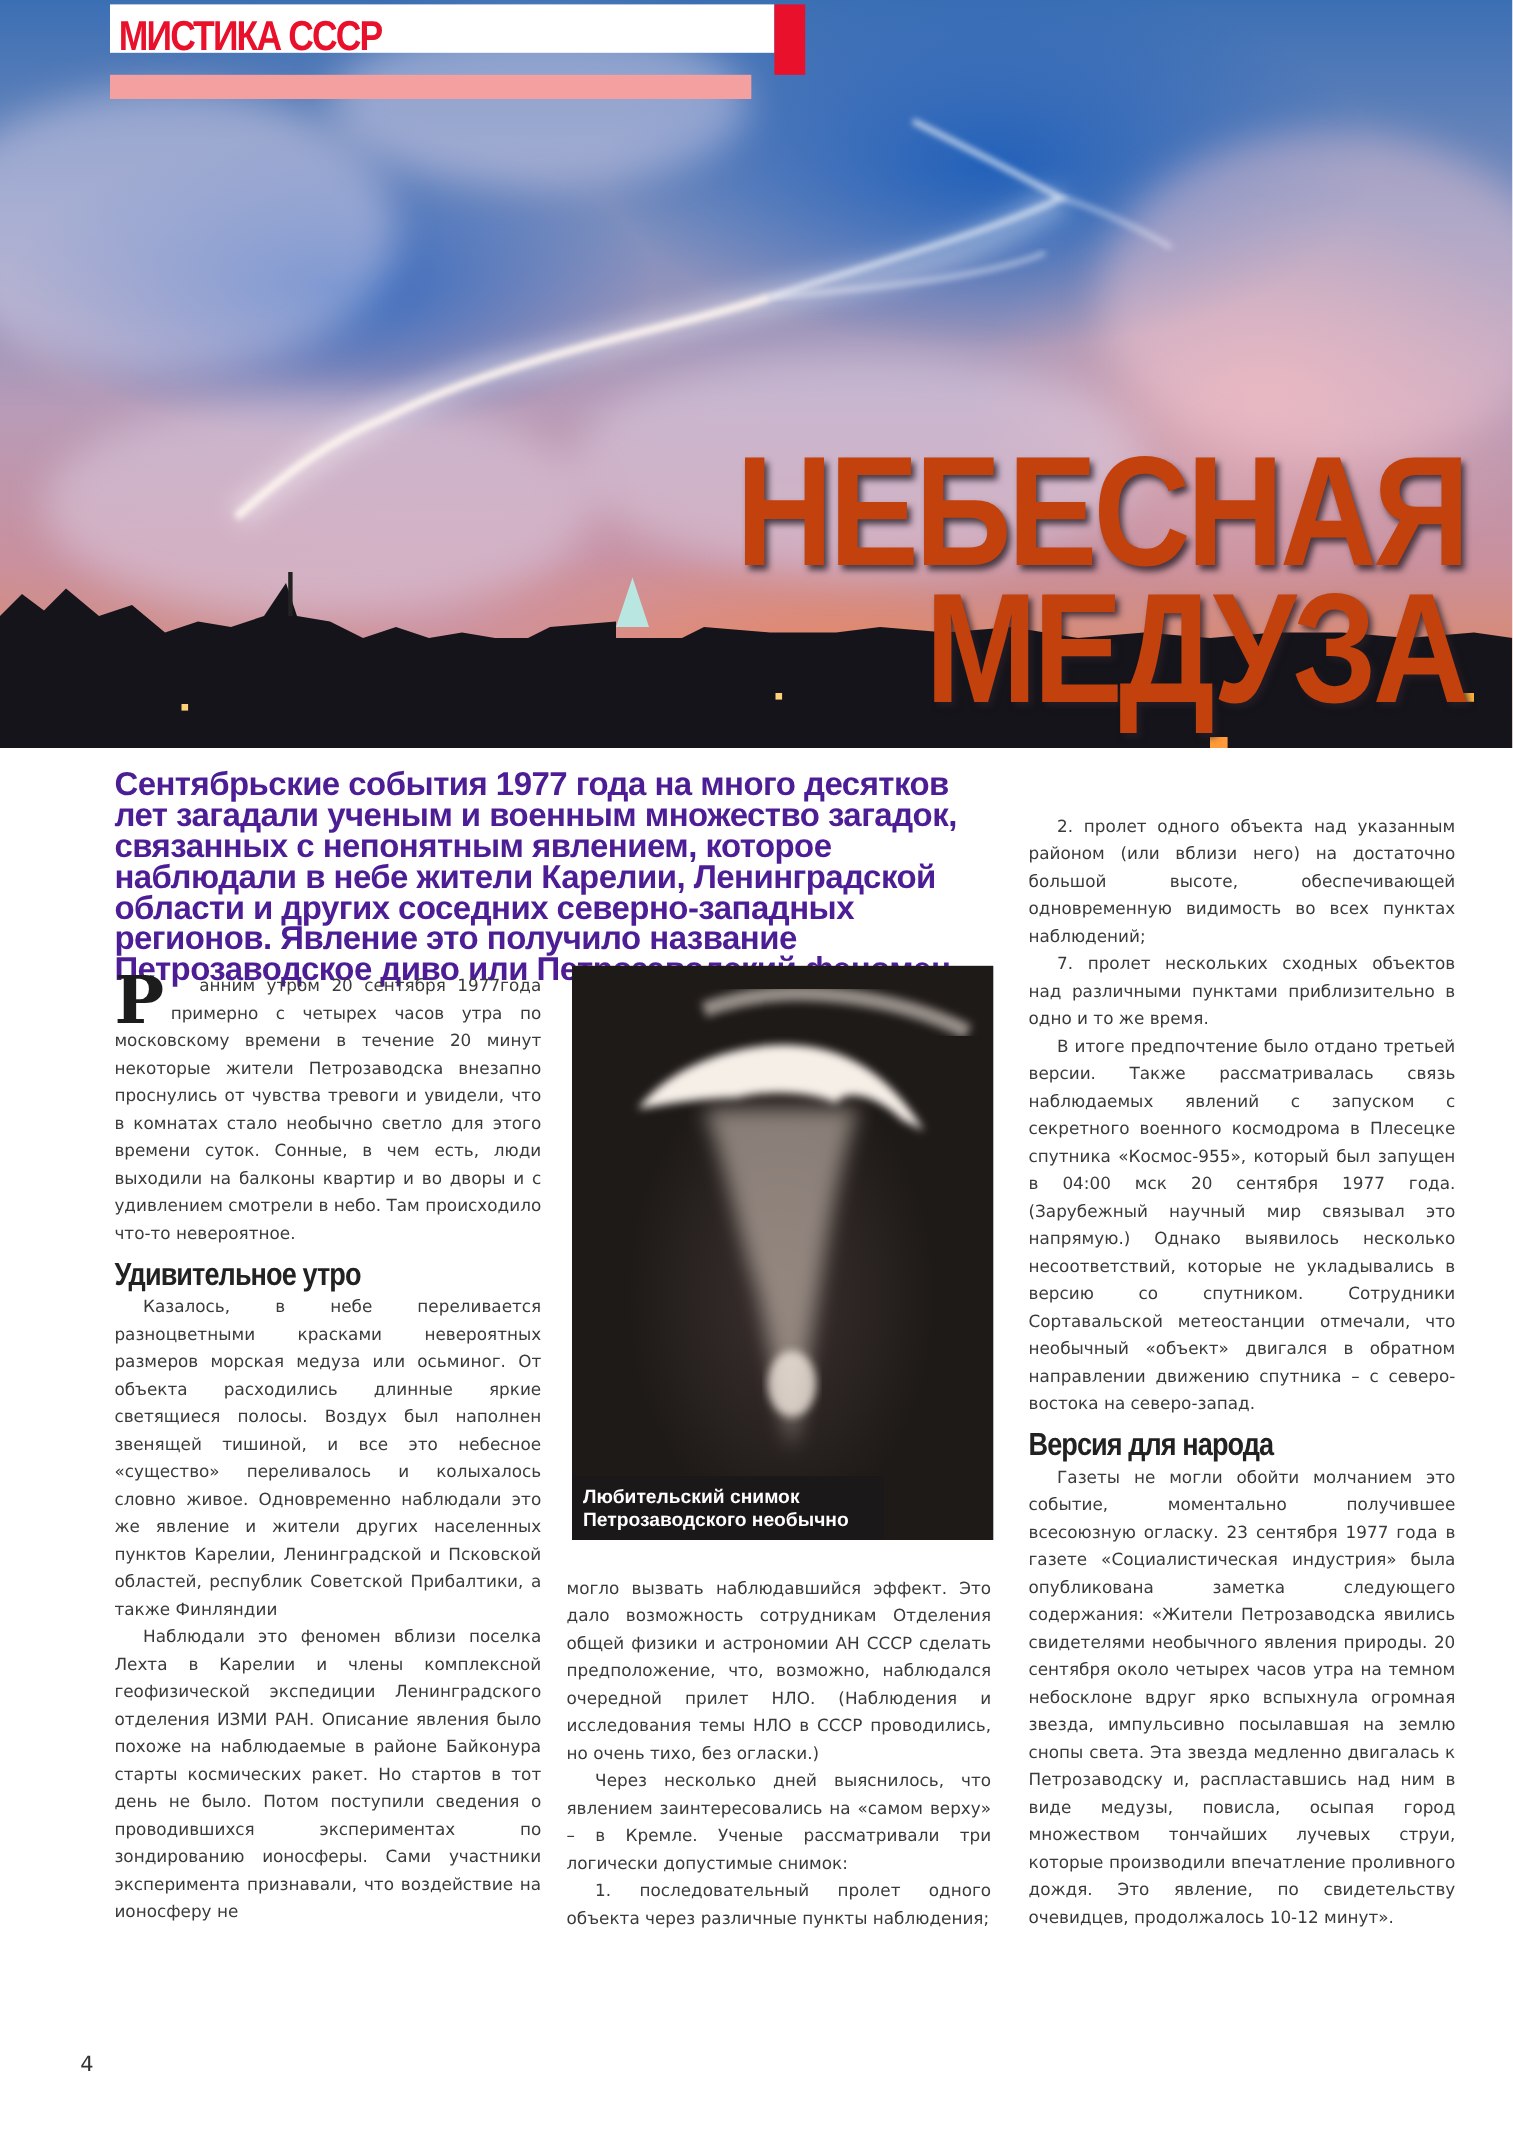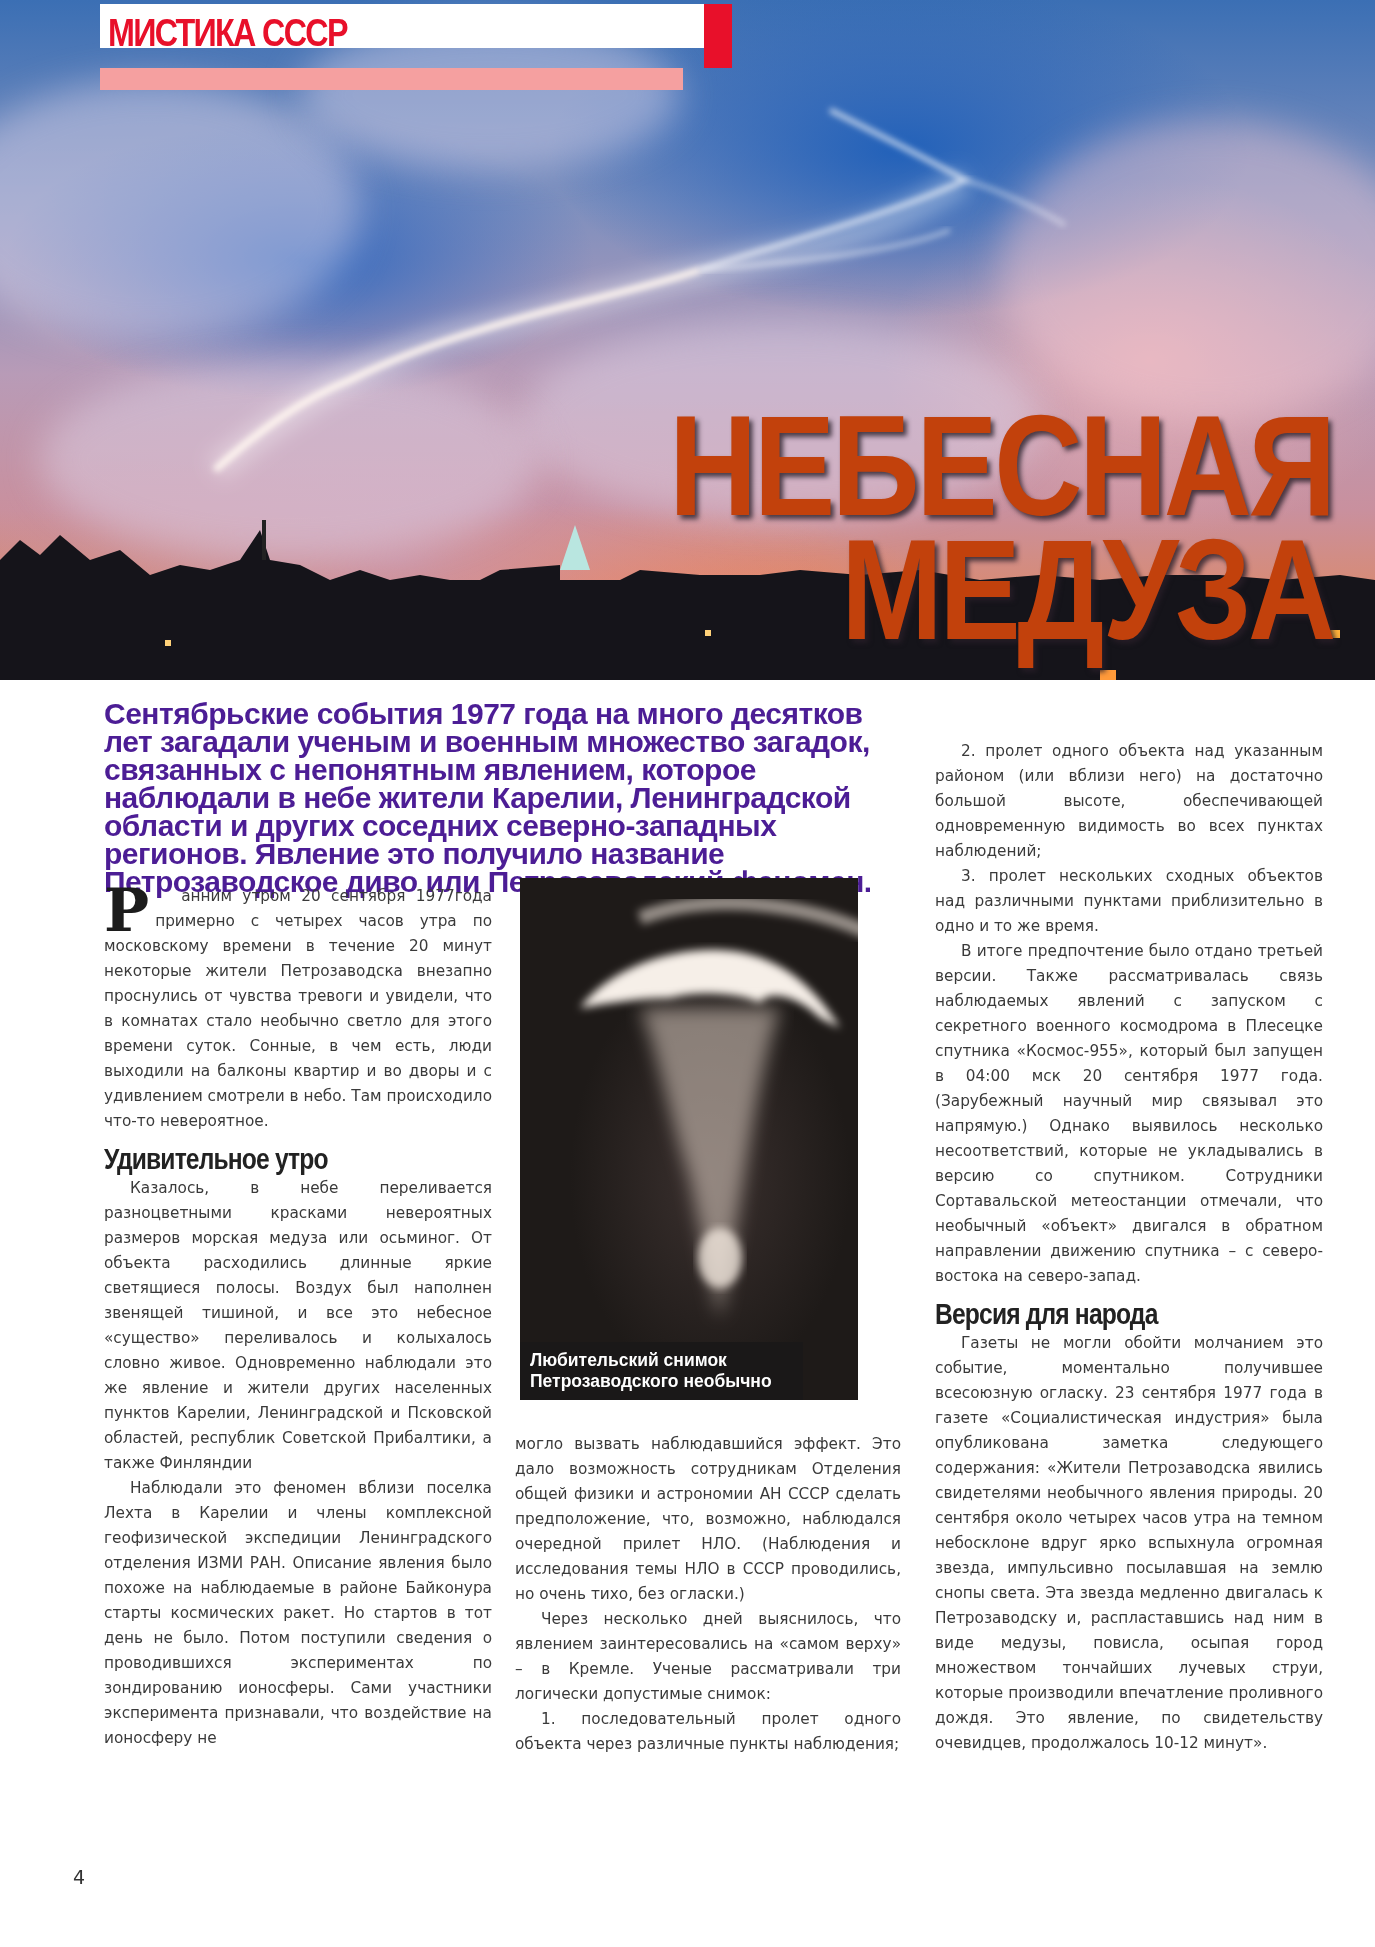--- a/index.html
+++ b/index.html
@@ -70,21 +70,21 @@
   .col3 { left: 935px; top: 739px; width: 388px; }
 
   .dropcap {
     float: left; font-family: "DejaVu Serif", serif; font-weight: bold; font-size: 60px; line-height: 48px;
     color: #1c1c1c; margin: 2px 6px 0 -26px; padding-left: 0;
   }
   .col1 p.first { text-indent: 26px; }
 
   
   .photo {
-    position: absolute; left: 520px; top: 878px; width: 338px; height: 522px; overflow: hidden;
+    position: absolute; left: 520px; top: 878px; width: 383px; height: 522px; overflow: hidden;
     background: radial-gradient(ellipse 200px 300px at 190px 300px, #3a302e, #1e1a18 70%);
   }
   .photo-caption {
     position: absolute; left: 0; bottom: 0; width: 283px; padding: 8px 10px 8px 10px;
     background: #1a1818; color: #ffffff;
     font-family: "Liberation Sans", sans-serif; font-weight: bold; font-size: 17.5px; line-height: 21px;
   }
 
   .page-number {
     position: absolute; left: 73px; top: 1866px; font-family: "DejaVu Sans", sans-serif; font-size: 19px; color: #333;
@@ -169,19 +169,19 @@
 </div>
 
 <div class="col col2">
   <p class="noindent">могло вызвать наблюдавшийся эффект. Это дало возможность сотрудникам Отделения общей физики и астрономии АН СССР сделать предположение, что, возможно, наблюдался очередной прилет НЛО. (Наблюдения и исследования темы НЛО в СССР проводились, но очень тихо, без огласки.)</p>
   <p>Через несколько дней выяснилось, что явлением заинтересовались на «самом верху» – в Кремле. Ученые рассматривали три логически допустимые снимок:</p>
   <p>1. последовательный пролет одного объекта через различные пункты наблюдения;</p>
 </div>
 
 <div class="col col3">
   <p>2. пролет одного объекта над указанным районом (или вблизи него) на достаточно большой высоте, обеспечивающей одновременную видимость во всех пунктах наблюдений;</p>
-  <p>3. пролет нескольких сходных объектов над различными пунктами приблизительно в одно и то же время.</p>
+  <p>7. пролет нескольких сходных объектов над различными пунктами приблизительно в одно и то же время.</p>
   <p>В итоге предпочтение было отдано третьей версии. Также рассматривалась связь наблюдаемых явлений с запуском с секретного военного космодрома в Плесецке спутника «Космос-955», который был запущен в 04:00 мск 20 сентября 1977 года. (Зарубежный научный мир связывал это напрямую.) Однако выявилось несколько несоответствий, которые не укладывались в версию со спутником. Сотрудники Сортавальской метеостанции отмечали, что необычный «объект» двигался в обратном направлении движению спутника – с северо-востока на северо-запад.</p>
   <h2>Версия для народа</h2>
   <p>Газеты не могли обойти молчанием это событие, моментально получившее всесоюзную огласку. 23 сентября 1977 года в газете «Социалистическая индустрия» была опубликована заметка следующего содержания: «Жители Петрозаводска явились свидетелями необычного явления природы. 20 сентября около четырех часов утра на темном небосклоне вдруг ярко вспыхнула огромная звезда, импульсивно посылавшая на землю снопы света. Эта звезда медленно двигалась к Петрозаводску и, распластавшись над ним в виде медузы, повисла, осыпая город множеством тончайших лучевых струи, которые производили впечатление проливного дождя. Это явление, по свидетельству очевидцев, продолжалось 10-12 минут».</p>
 </div>
 
 <div class="page-number">4</div>
 
 </body></html>

